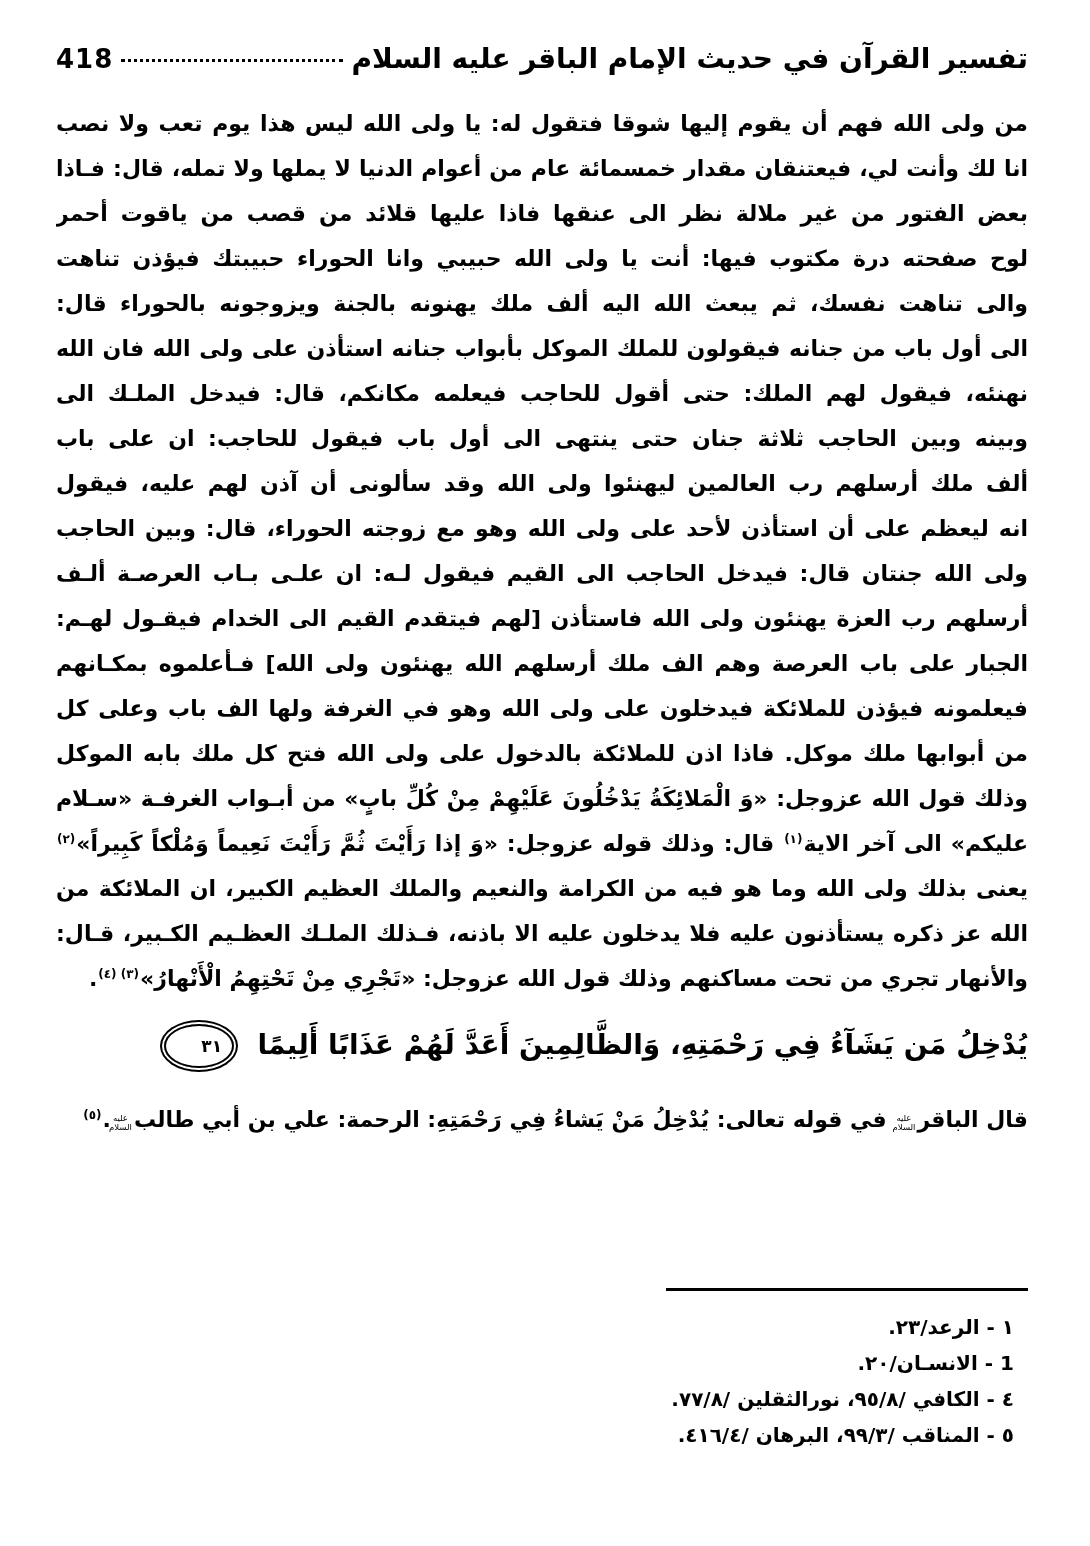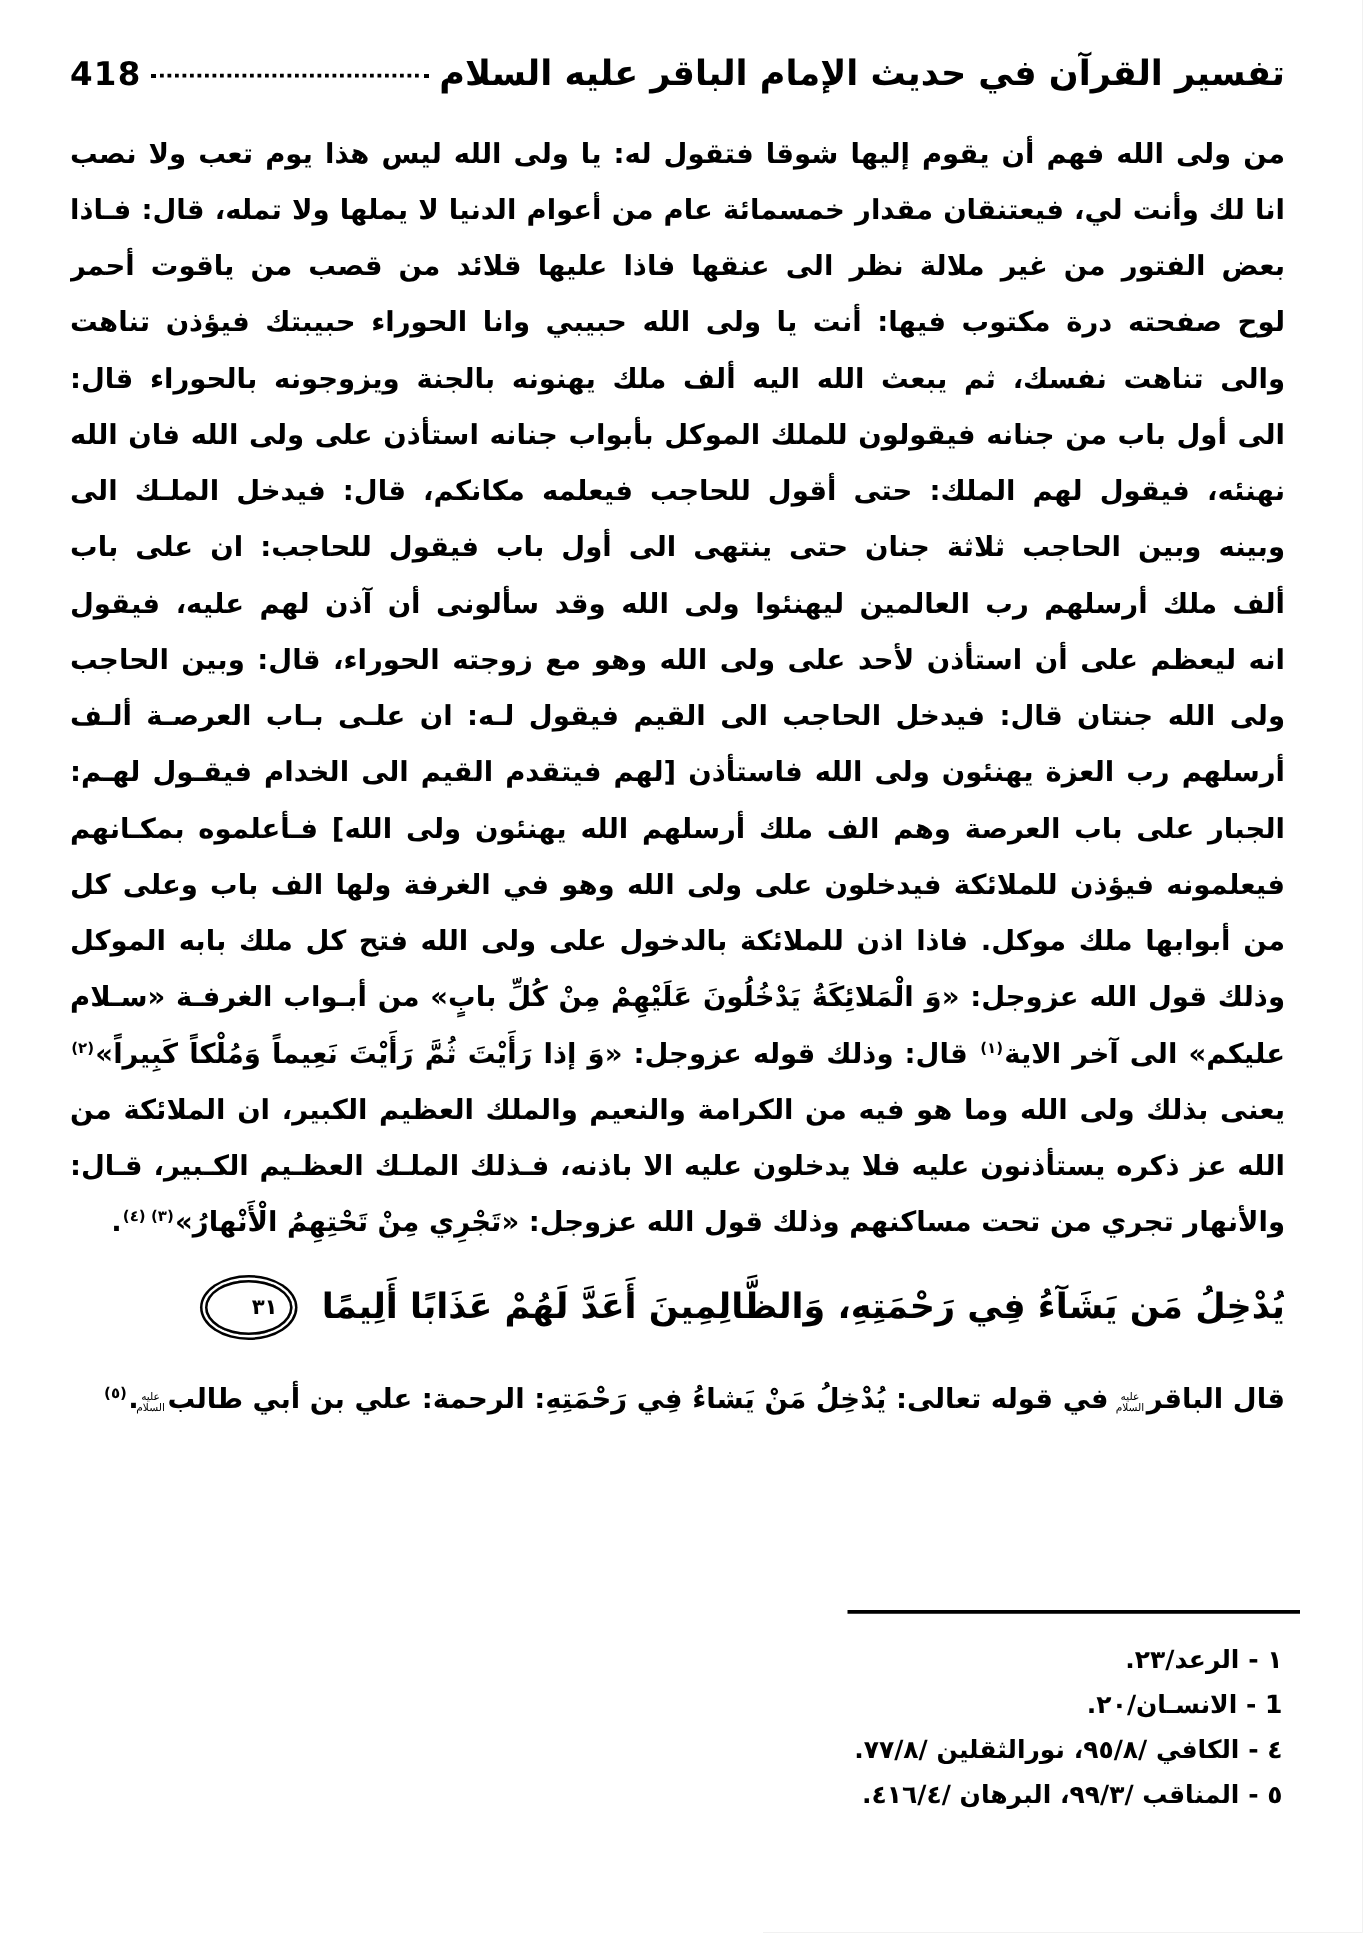--- a/index.html
+++ b/index.html
@@ -33,21 +33,21 @@
   .vnum-wrap{
     display:inline-flex;align-items:center;justify-content:center;
     width:40px;height:40px;border:2px solid #000;border-radius:50%;
     box-shadow:0 0 0 2px #fff,0 0 0 4px #000;
     margin:0 14px 0 4px;vertical-align:middle;padding-left:26px;
   }
   .vnum{font-size:17px;font-weight:bold;line-height:1;}
   
   .commentary{margin-top:24px;font-size:22px;font-weight:bold;line-height:45px;text-align:right;}
   
-  .footer{position:absolute;top:1288px;right:50px;left:56px;}
+  .footer{position:absolute;top:1288px;right:62px;left:56px;}
   .fnrule{width:362px;border-top:3px solid #000;margin:0 0 18px auto;}
   .fn{font-size:20px;font-weight:bold;line-height:36px;text-align:right;padding-right:14px;}
 </style>
 </head>
 <body>
 
 <div class="page">
 
   <header class="pagehead">
     <span class="htitle">تفسير القرآن في حديث الإمام الباقر عليه السلام</span>

